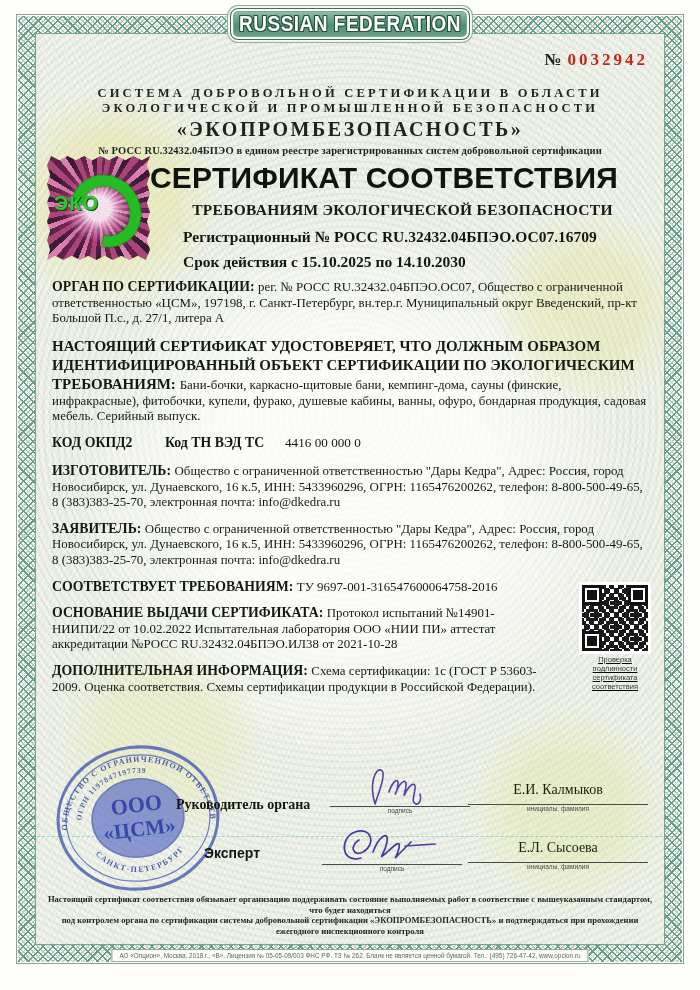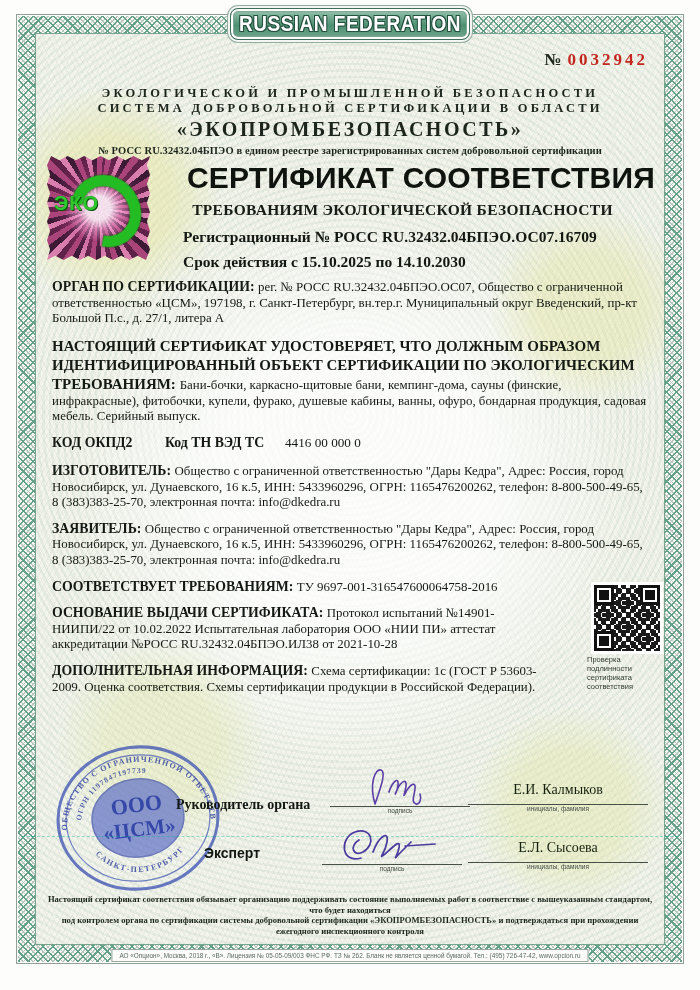--- a/index.html
+++ b/index.html
@@ -50,39 +50,39 @@
     background:
       radial-gradient(circle at 50% 50%,rgba(255,240,250,.9) 0 12px,rgba(255,170,220,.55) 22px,rgba(180,60,130,.25) 34px,transparent 50px),
       repeating-conic-gradient(from 8deg,#a94579 0 7deg,#5e2248 7deg 13deg,#d97fae 13deg 19deg,#3c1a36 19deg 25deg);
     clip-path:polygon(4% 0,12% 4%,20% 0,28% 4%,36% 0,44% 4%,52% 0,60% 4%,68% 0,76% 4%,84% 0,92% 4%,100% 0,97% 9%,100% 18%,97% 27%,100% 36%,97% 45%,100% 54%,97% 63%,100% 72%,97% 81%,100% 90%,96% 100%,88% 96%,80% 100%,72% 96%,64% 100%,56% 96%,48% 100%,40% 96%,32% 100%,24% 96%,16% 100%,8% 96%,0 100%,3% 90%,0 81%,3% 72%,0 63%,3% 54%,0 45%,3% 36%,0 27%,3% 18%,0 9%);}
   .eco-ring{position:absolute;right:10px;top:18px;width:46px;height:52px;border:11px solid #23bd23;border-radius:50%;
     border-left-color:transparent;transform:rotate(-35deg);filter:drop-shadow(0 0 1px #0a4d0a);}
   .eco-text{position:absolute;left:7px;top:36px;font-family:"Liberation Sans",sans-serif;font-weight:700;font-size:20px;
     color:#2ec92e;text-shadow:0 0 1px #0b520b,1px 1px 0 #0b520b;letter-spacing:1px;}
 
   
-  .title{position:absolute;top:161px;left:150px;width:505px;text-align:right;
+  .title{position:absolute;top:161px;left:150px;width:505px;text-align:left;
     font-family:"Liberation Sans","DejaVu Sans",sans-serif;font-weight:700;font-size:30px;color:#10140f;letter-spacing:.2px;}
   .subtitle{position:absolute;top:201px;left:150px;width:505px;text-align:center;font-weight:700;font-size:15.5px;color:#171d16;letter-spacing:.3px;}
   .regline{position:absolute;top:228px;left:183px;font-weight:700;font-size:15.5px;color:#131912;}
   .validity{position:absolute;top:253px;left:183px;font-weight:700;font-size:15.5px;color:#131912;}
 
   
   .body-col{position:absolute;top:279px;left:52px;width:597px;color:#141a13;}
   .sec{margin:0 0 10px 0;font-size:12.9px;line-height:15.6px;text-align:left;}
   .sec .lbl{font-weight:700;font-size:13.8px;}
   .sec .lbl::after{content:" ";}
   .statement .lbl{font-size:15px;line-height:19px;}
   .narrow{padding-right:103px;}
   .codes{display:flex;margin:2px 0 12px 0;font-size:13.2px;}
   .codes .c-lbl{font-weight:700;font-size:13.8px;}
   .codes .w1{width:113px;}.codes .w2{width:195px;}.codes .w3{width:120px;}
 
   
-  .qr-wrap{position:absolute;right:33px;top:585px;width:80px;text-align:left;}
+  .qr-wrap{position:absolute;right:45px;top:585px;width:80px;text-align:center;text-decoration:underline;}
   .qr{position:relative;width:66px;height:66px;margin:0 auto;background:
       repeating-conic-gradient(#1a1a1a 0 25%,transparent 0 50%) 0 0/8px 8px,
       repeating-conic-gradient(transparent 0 25%,#1a1a1a 0 50%) 2px 3px/10px 12px,#fff;
       outline:3px solid #fff;}
   .finder{position:absolute;width:14px;height:14px;border:3px solid #111;background:#fff;}
   .finder::after{content:"";position:absolute;inset:2px;background:#111;}
   .f1{left:0;top:0;}.f2{right:0;top:0;}.f3{left:0;bottom:0;}
   .qr-caption{margin-top:4px;font-family:"Liberation Sans",sans-serif;font-size:7.5px;line-height:9px;color:#333b33;}
 
   
@@ -116,22 +116,22 @@
   <div class="banner">
     <span>RUSSIAN FEDERATION</span>
   </div>
 
   <div class="cert-number">
     <span class="nl">№</span>
     <span class="nv">0032942</span>
   </div>
 
   <div class="sys-header">
+    <div class="sys-line">СИСТЕМА ДОБРОВОЛЬНОЙ СЕРТИФИКАЦИИ В ОБЛАСТИ</div>
     <div class="sys-line">ЭКОЛОГИЧЕСКОЙ И ПРОМЫШЛЕННОЙ БЕЗОПАСНОСТИ</div>
-    <div class="sys-line">СИСТЕМА ДОБРОВОЛЬНОЙ СЕРТИФИКАЦИИ В ОБЛАСТИ</div>
     <div class="sys-name">«ЭКОПРОМБЕЗОПАСНОСТЬ»</div>
     <div class="sys-registry">№ РОСС RU.32432.04БПЭО в едином реестре зарегистрированных систем добровольной сертификации</div>
   </div>
 
   <div class="eco-logo">
     <div class="eco-ring"></div>
     <div class="eco-text">ЭКО</div>
   </div>
 
   <div class="title">СЕРТИФИКАТ СООТВЕТСТВИЯ</div>

